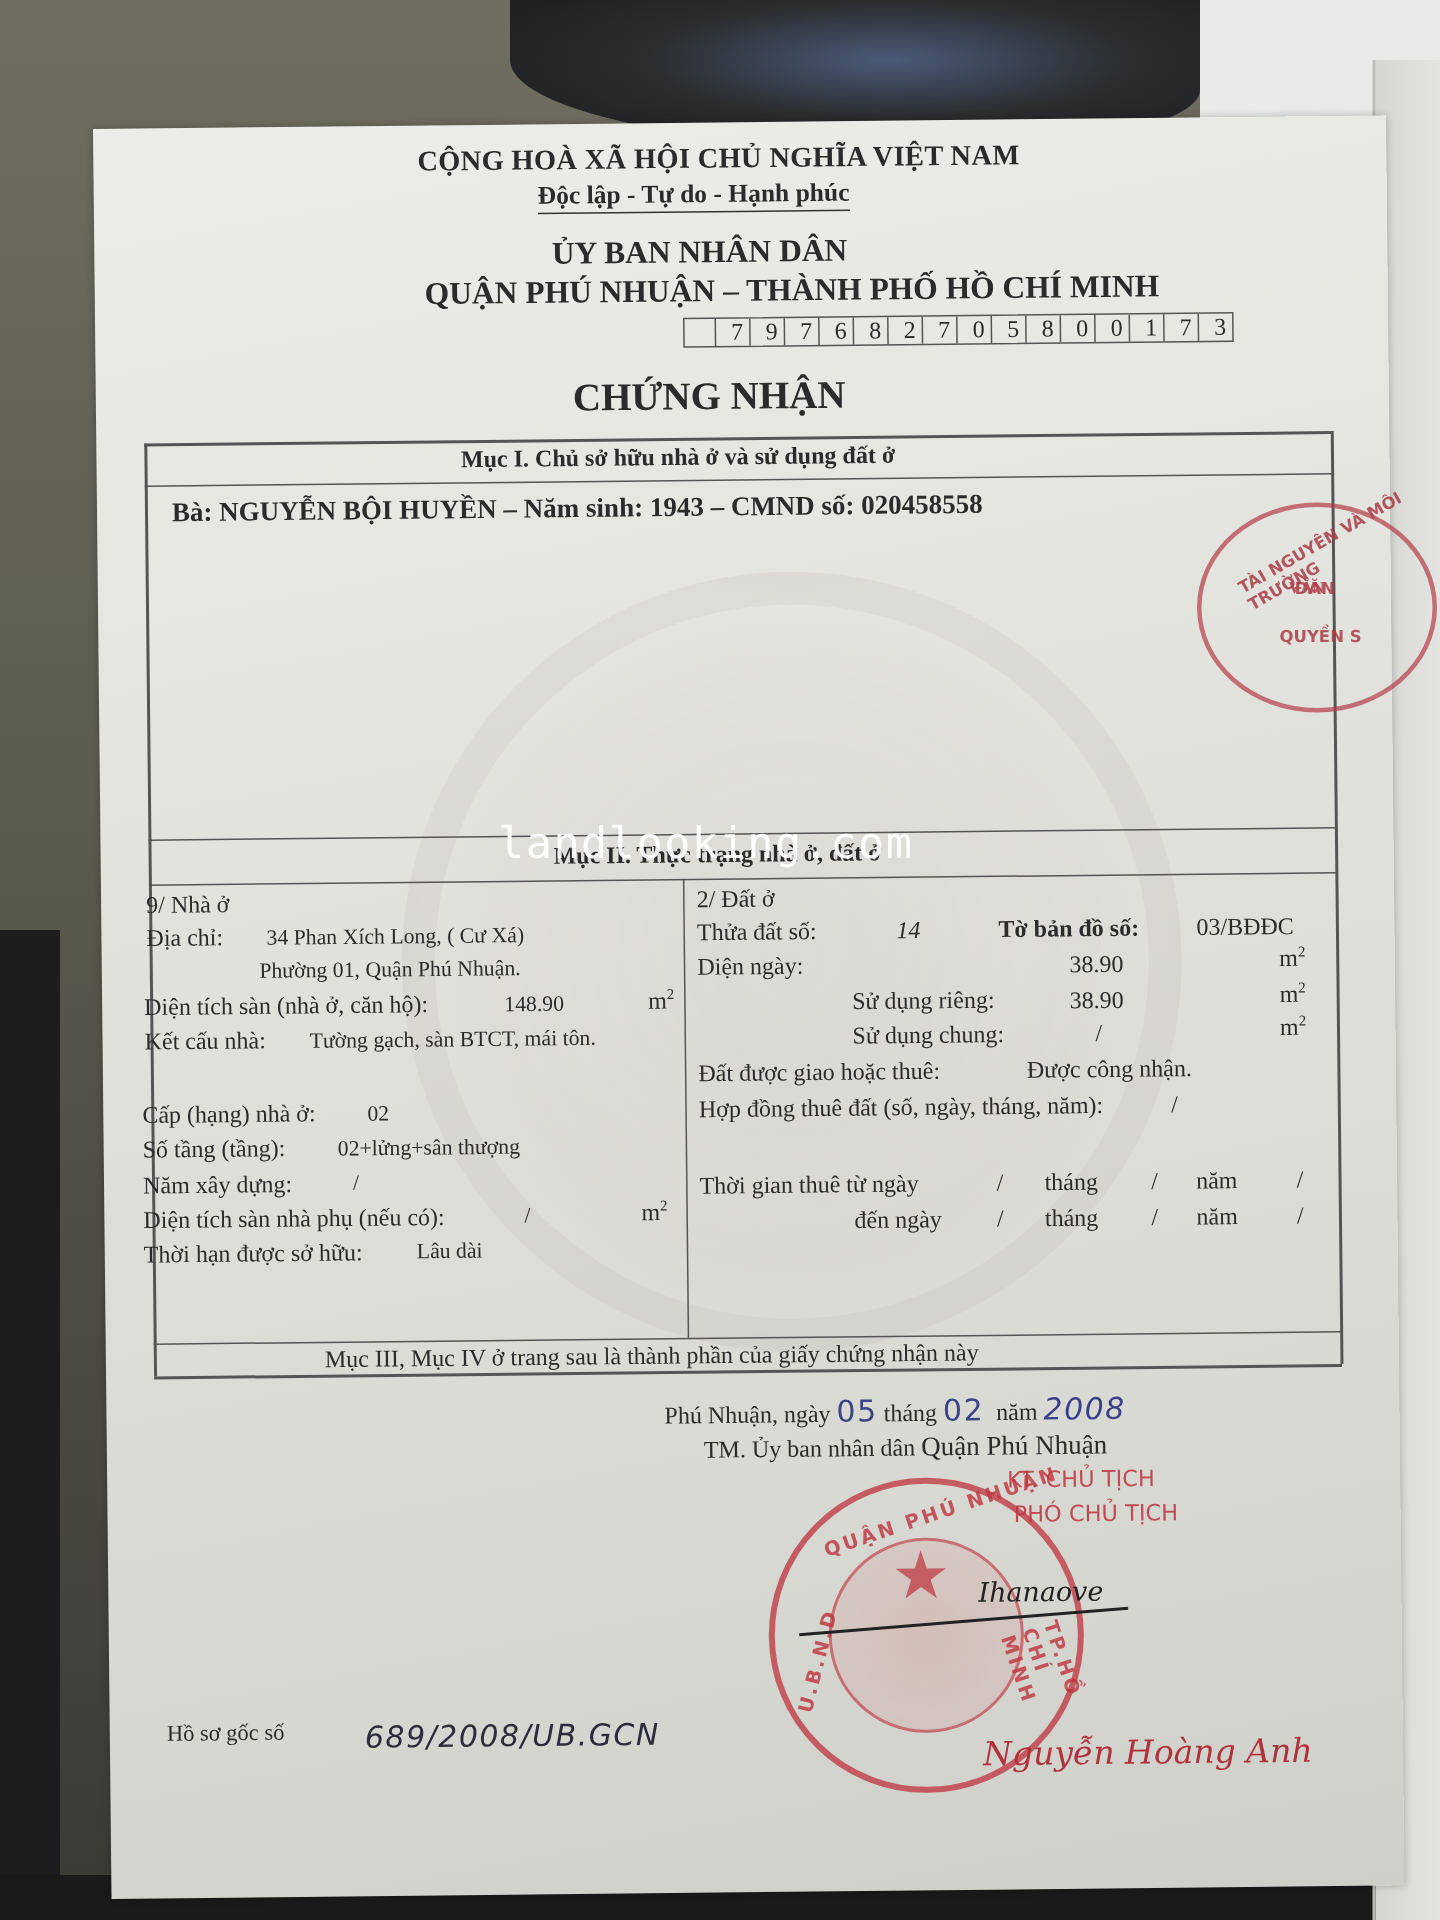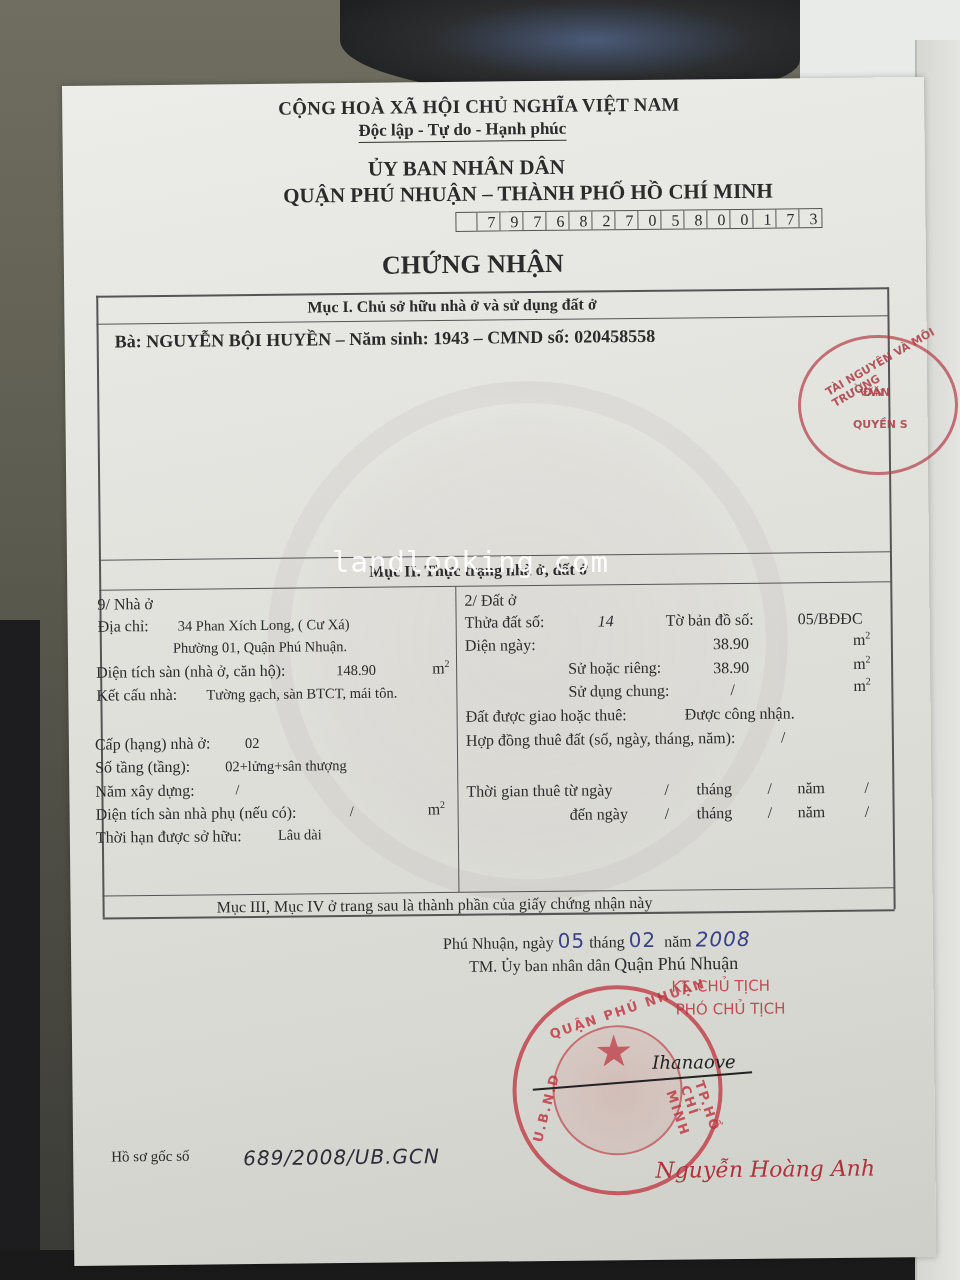--- a/index.html
+++ b/index.html
@@ -165,26 +165,26 @@
   <div class="abs txt-s" style="left:166px; top:697px;">/</div>
   <div class="abs txt" style="left:26px; top:720px;">Diện tích sàn nhà phụ (nếu có):</div>
   <div class="abs txt-s" style="left:280px; top:720px;">/</div>
   <div class="abs txt" style="left:358px; top:717px;"><span>m</span><sup>2</sup></div>
   <div class="abs txt" style="left:26px; top:743px;">Thời hạn được sở hữu:</div>
   <div class="abs txt-s" style="left:208px; top:743px;">Lâu dài</div>
 
   <div class="abs txt" style="left:397px; top:510px;text-align:right;">2/ Đất ở</div>
   <div class="abs txt" style="left:397px; top:532px;">Thửa đất số:</div>
   <div class="abs txt" style="left:530px; top:532px;font-style:italic;">14</div>
-  <div class="abs txt" style="left:598px; top:532px;">Tờ bản đồ số:</div>
-  <div class="abs txt" style="left:730px; top:532px;">05/BĐĐC</div>
+  <div class="abs txt" style="left:598px; top:532px;font-weight:bold;">Tờ bản đồ số:</div>
+  <div class="abs txt" style="left:730px; top:532px;">03/BĐĐC</div>
   <div class="abs txt" style="left:397px; top:555px;">Diện ngày:</div>
   <div class="abs txt" style="left:645px; top:556px;">38.90</div>
   <div class="abs txt" style="left:785px; top:552px;"><span>m</span><sup>2</sup></div>
-  <div class="abs txt" style="left:500px; top:579px;">Sử hoặc riêng:</div>
+  <div class="abs txt" style="left:500px; top:579px;">Sử dụng riêng:</div>
   <div class="abs txt" style="left:645px; top:580px;">38.90</div>
   <div class="abs txt" style="left:785px; top:576px;"><span>m</span><sup>2</sup></div>
   <div class="abs txt" style="left:500px; top:602px;">Sử dụng chung:</div>
   <div class="abs txt" style="left:662px; top:602px;">/</div>
   <div class="abs txt" style="left:785px; top:598px;"><span>m</span><sup>2</sup></div>
   <div class="abs txt" style="left:397px; top:626px;">Đất được giao hoặc thuê:</div>
   <div class="abs txt" style="left:616px; top:626px;">Được công nhận.</div>
   <div class="abs txt" style="left:397px; top:650px;">Hợp đồng thuê đất (số, ngày, tháng, năm):</div>
   <div class="abs txt" style="left:712px; top:650px;">/</div>
 

